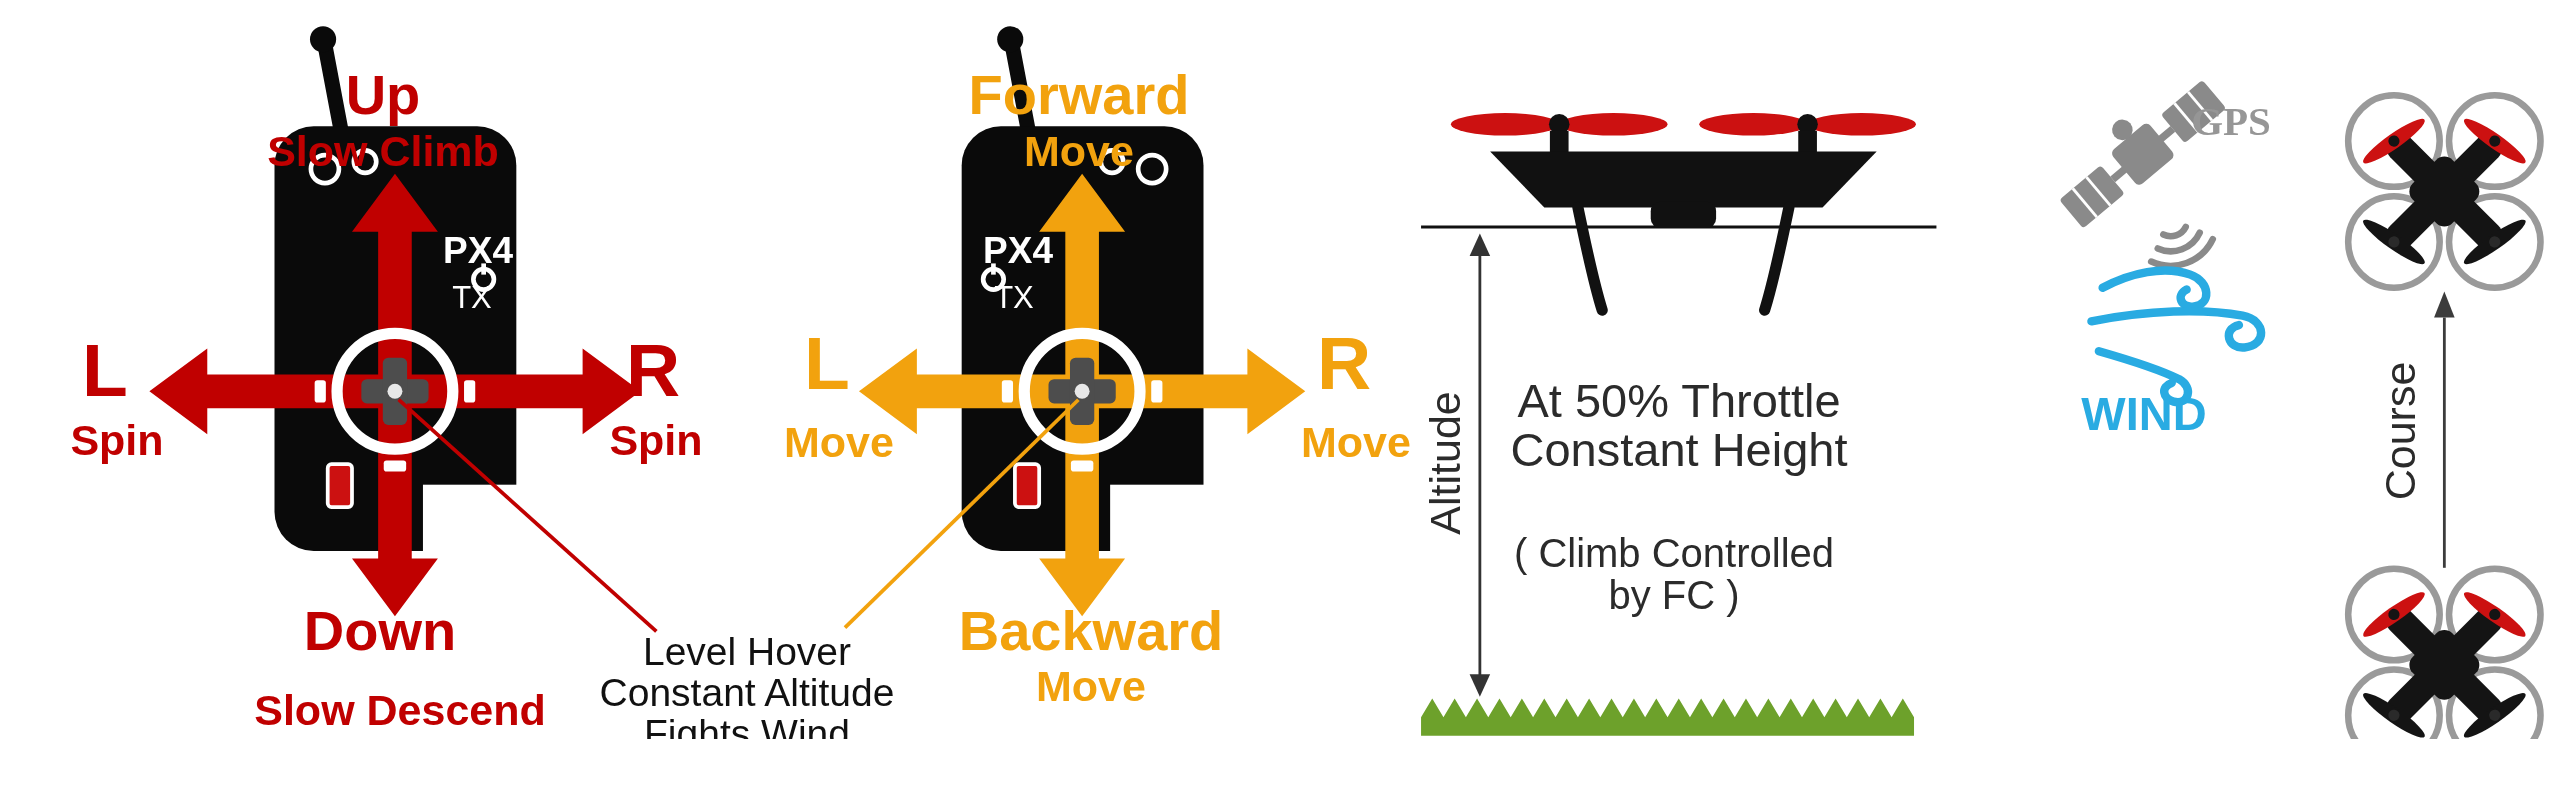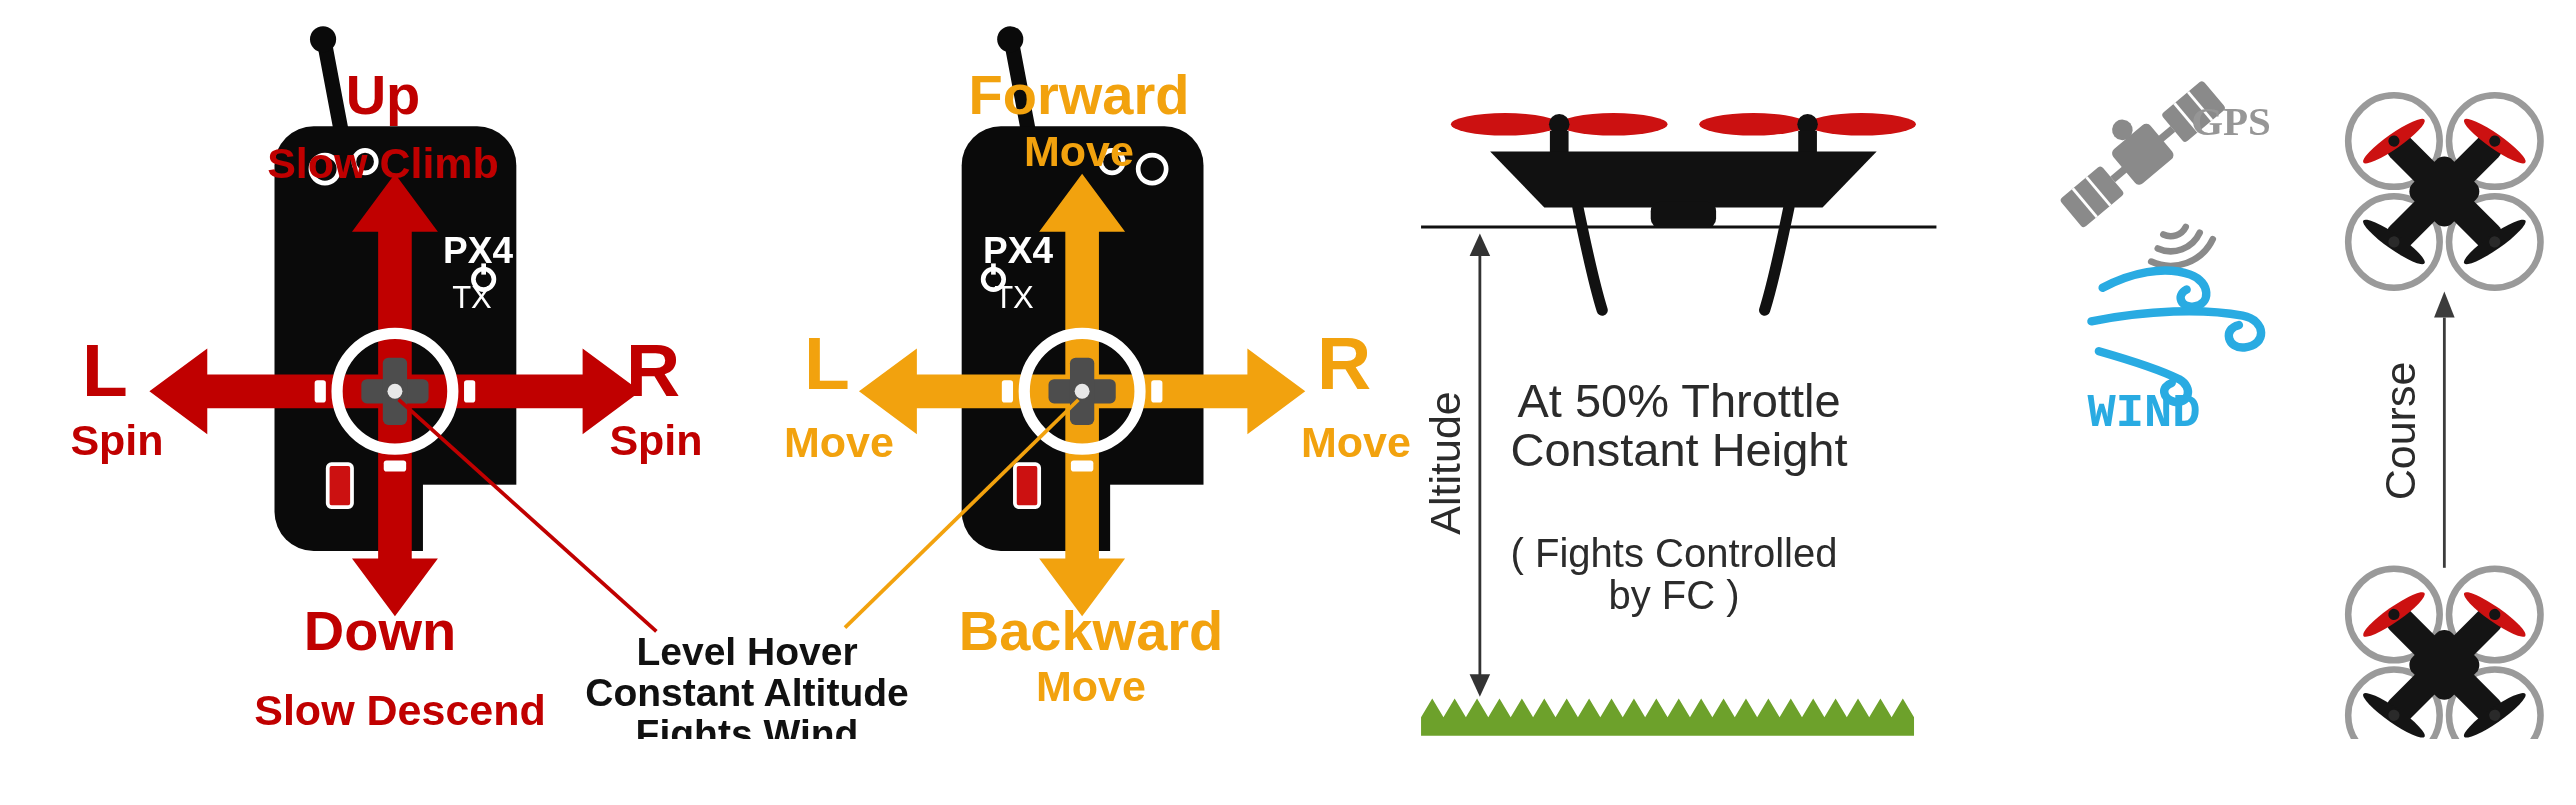--- a/index.html
+++ b/index.html
@@ -8,21 +8,21 @@
     font-family:"Liberation Sans","DejaVu Sans",sans-serif;
     padding-left:34px;
   }
   .art{position:absolute;left:0;top:0;}
   .lbl{position:absolute;transform:translate(-50%,-50%);white-space:nowrap;font-weight:700;line-height:1;text-align:center;}
   .rot{transform:translate(-50%,-50%) rotate(-90deg);}
   .red{color:#C00000;}
   .orange{color:#F2A20E;}
   .white{color:#ffffff;text-align:center;}
   .ink{color:#2b2b2b;font-weight:400;}
-  .note{color:#111111;font-weight:700;font-size:39px;}
+  .note{color:#111111;font-weight:400;font-size:39px;}
   .gray{color:#969696;}
   .blue{color:#29ABE2;}
   .f33{font-size:31px;font-weight:400;}
   .f40{font-size:37px;}
   .f43{font-size:40px;}
   .f44{font-size:41px;font-family:Liberation Serif, serif;}
   .f46{font-size:43px;}
   .f50{font-size:47px;}
   .f60{font-size:56px;}
   .f80{font-size:75px;}
@@ -184,21 +184,21 @@
       <line x1="2618" y1="340" x2="2618" y2="608" stroke="#3c3c3c" stroke-width="3"></line>
       <polygon points="2618,312 2607,340 2629,340" fill="#3c3c3c"></polygon>
     </g>
 
     <use href="#quad-td" transform="translate(2618,205)"></use>
     <use href="#quad-td" transform="translate(2618,712)"></use>
   </svg>
 
   <div>
     <div class="lbl red f60" style="left:383px;top:95px;">Up</div>
-    <div class="lbl red f46" style="left:383px;top:151px;margin-top:12px;">Slow Climb</div>
+    <div class="lbl red f46" style="left:383px;top:151px;">Slow Climb</div>
     <div class="lbl red f80" style="left:105px;top:370px;">L</div>
     <div class="lbl red f46" style="left:117px;top:440px;">Spin</div>
     <div class="lbl red f80" style="left:653px;top:370px;">R</div>
     <div class="lbl red f46" style="left:656px;top:440px;">Spin</div>
     <div class="lbl red f60" style="left:380px;top:631px;">Down</div>
     <div class="lbl red f46" style="left:400px;top:686px;margin-top:24px;">Slow Descend</div>
     <div class="lbl white f40" style="left:478px;top:250px;">PX4</div>
     <div class="lbl white f33" style="left:472px;top:297px;">TX</div>
   </div>
 
@@ -218,24 +218,24 @@
   <div>
     <div class="lbl note" style="left:747px;top:651px;">Level Hover</div>
     <div class="lbl note" style="left:747px;top:692px;">Constant Altitude</div>
     <div class="lbl note" style="left:747px;top:733px;">Fights Wind</div>
   </div>
 
   <div>
     <div class="lbl rot ink f46" style="left:1445px;top:463px;">Altitude</div>
     <div class="lbl ink f50" style="left:1679px;top:400px;">At 50% Throttle</div>
     <div class="lbl ink f50" style="left:1679px;top:449px;">Constant Height</div>
-    <div class="lbl ink f43" style="left:1674px;top:553px;">( Fights Controlled</div>
+    <div class="lbl ink f43" style="left:1674px;top:553px;">( Climb Controlled</div>
     <div class="lbl ink f43" style="left:1674px;top:595px;text-align:right;">by FC )</div>
   </div>
 
   <div>
     <div class="lbl gray f44" style="left:2231px;top:121px;">GPS</div>
-    <div class="lbl blue f50" style="left:2144px;top:413px;font-family:Liberation Mono, monospace;">WIND</div>
+    <div class="lbl blue f50" style="left:2144px;top:413px;">WIND</div>
     <div class="lbl rot ink f46" style="left:2400px;top:431px;">Course</div>
   </div>
 
 </div>
 
 
 </body></html>

